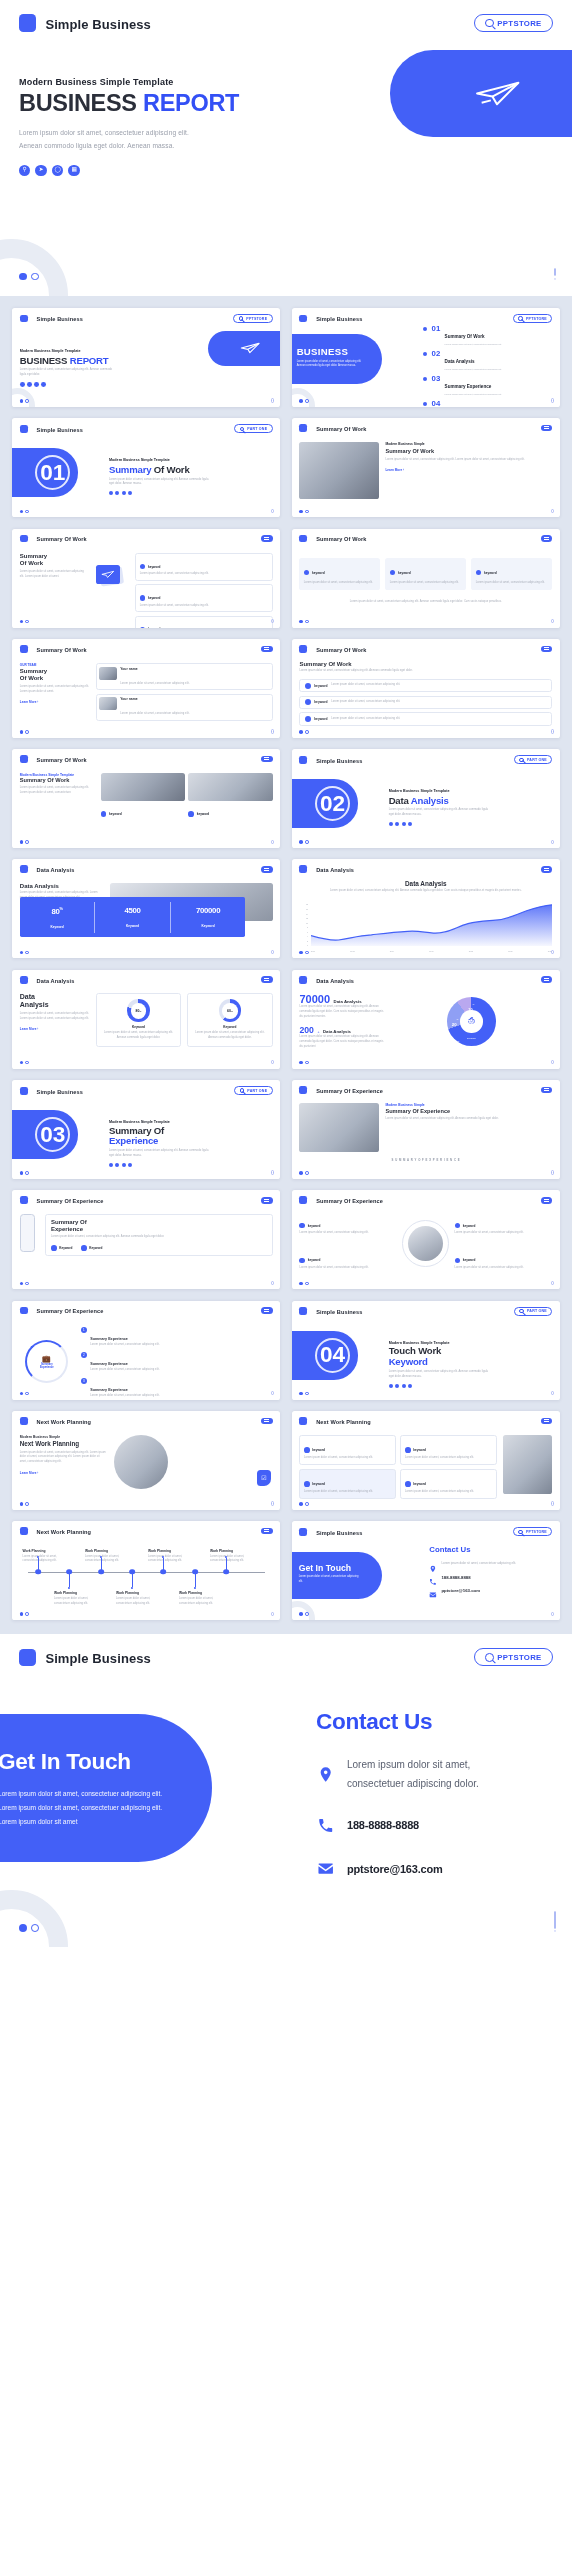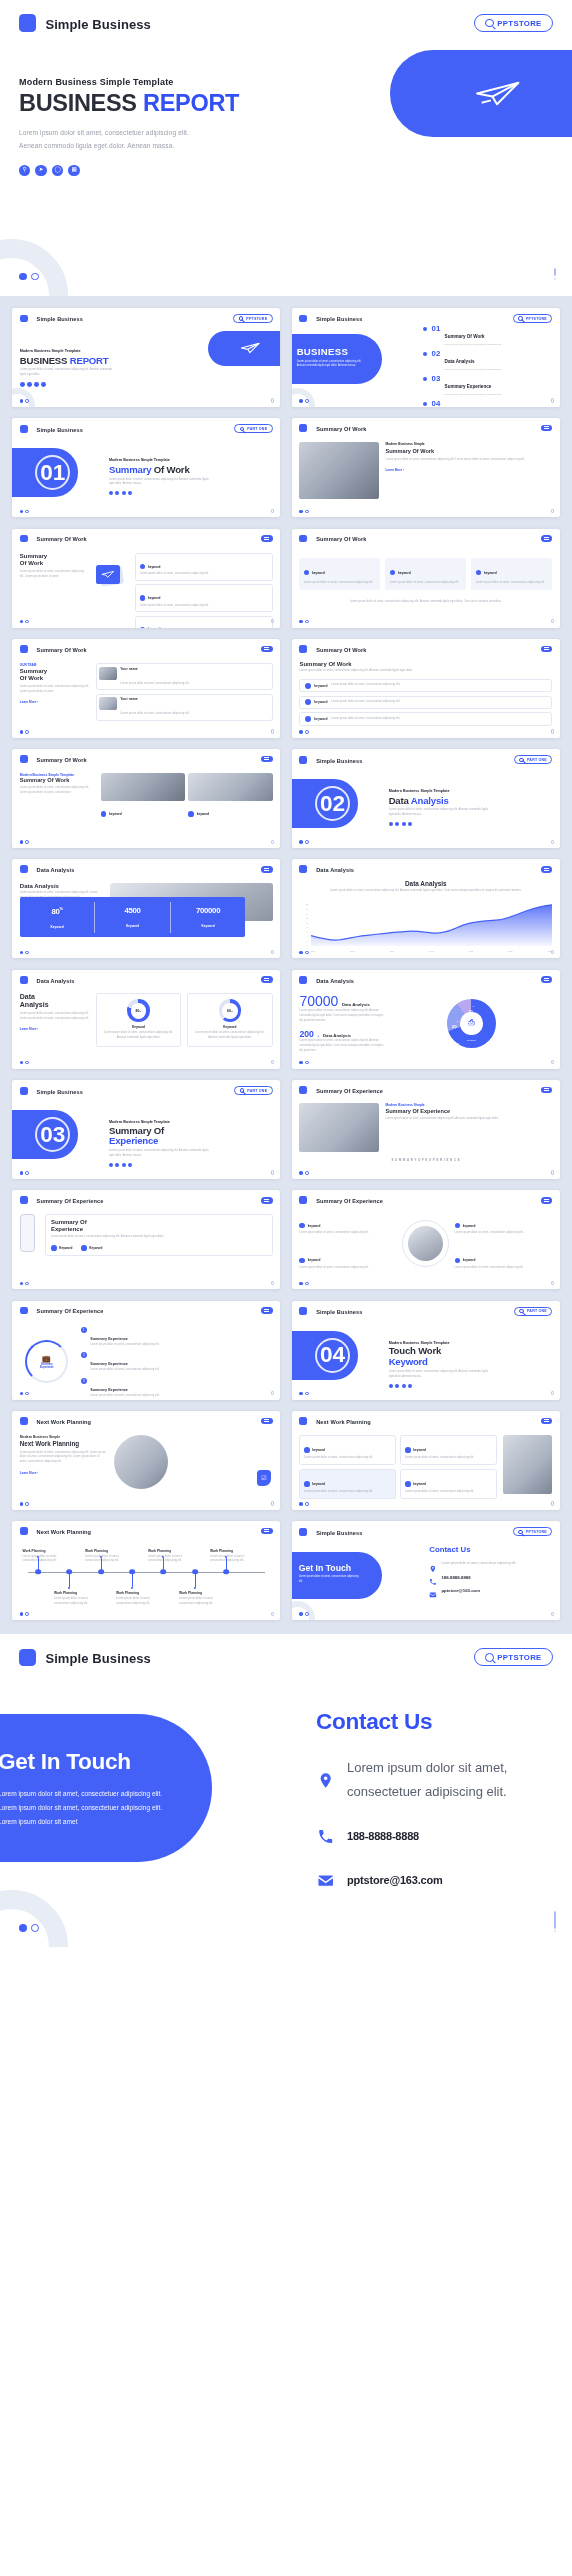--- a/index.html
+++ b/index.html
@@ -167,21 +167,21 @@
     background:#4360f7; border-radius:5.2px 78px 78px 5.2px; color:#fff;
     padding:35px 0 0 38px; z-index:2;
   }
   .git-blob h2{font-size:22.6px;font-weight:800;letter-spacing:-0.3px;}
   .git-blob p{font-size:6.6px;line-height:2.1;margin-top:12px;opacity:.95;}
   .foot-ring{position:absolute;left:-45px;bottom:-56px;width:113px;height:113px;border-radius:50%;border:19px solid #e8ecf4;z-index:1;}
   .foot-right{position:absolute;right:21px;top:75px;width:235px;z-index:3;}
   .foot-right h2{font-size:22.6px;font-weight:800;color:#3350f5;letter-spacing:-0.3px;}
   .foot-right .row{display:flex;align-items:center;gap:12px;margin-top:21px;}
   .foot-right .row .ic{width:19px;height:22.6px;color:#4360f7;flex:none;display:flex;align-items:center;justify-content:center;}
-  .foot-right .row .tx{font-size:13px;line-height:1.85;color:#5a6070;}
+  .foot-right .row .tx{font-size:10px;line-height:1.85;color:#5a6070;}
   .foot-right .row .tx.big{font-size:11px;font-weight:800;color:#20242f;letter-spacing:-0.2px;}
   .foot-foot{position:absolute;left:19px;bottom:15.7px;display:flex;gap:4.3px;align-items:center;z-index:4;}
   .foot-scroll{position:absolute;right:15.7px;bottom:14px;z-index:4;text-align:center;}
   .foot-scroll .bar{width:6px;height:8.7px;border:0.9px solid #aebaf5;border-radius:3.5px;margin:0 auto;}
   .caret{color:#aebaf5;font-size:4.3px;display:block;}
 </style>
 </head>
 <body>
 
 <div class="page">
@@ -739,21 +739,21 @@
         <div class="slide-head t-head">
             <div class="brand">
               <span class="sq"></span>
               <span class="nm">Data Analysis</span>
             </div>
             <span class="chip"></span>
           </div>
         <div class="t-body" style="display:flex;gap:7px;padding-top:9.6px">
           <div style="width:84px">
             <div style="display:flex;align-items:baseline;gap:3.5px">
-                <span style="font-size:14px;font-weight:400;color:#3350f5">70000</span>
+                <span style="font-size:11px;font-weight:700;color:#3350f5">70000</span>
                 <span style="font-size:4.3px;font-weight:800">Data Analysis</span>
               </div>
             <div class="tiny">Lorem ipsum dolor sit amet, consectetuer adipiscing elit. Aenean commodo ligula eget dolor. Cum sociis natoque penatibus et magnis dis parturient montes</div>
             <div style="display:flex;align-items:baseline;gap:3.5px;margin-top:6px">
                 <span style="font-size:8.7px;font-weight:800;color:#3350f5">200</span>
                 <sup style="font-size:3.5px;color:#3350f5">+</sup>
                 <span style="font-size:4.3px;font-weight:800">Data Analysis</span>
               </div>
             <div class="tiny">Lorem ipsum dolor sit amet, consectetuer adipiscing elit. Aenean commodo ligula eget dolor. Cum sociis natoque penatibus et magnis dis parturient</div>
           </div>
@@ -1163,21 +1163,21 @@
     <div class="foot-right">
       <h2>Contact Us</h2>
       <div class="row">
         <span class="ic">
             <svg viewBox="0 0 24 24" fill="#4360f7" width="17.4" height="21">
               <path d="M12 2a7 7 0 00-7 7c0 5 7 13 7 13s7-8 7-13a7 7 0 00-7-7zm0 9.5A2.5 2.5 0 1112 6.5a2.5 2.5 0 010 5z"></path>
             </svg>
           </span>
         <span class="tx">
             <span style="display:block">Lorem ipsum dolor sit amet,</span>
-            <span style="display:block">consectetuer adipiscing elit.</span>
+            <span style="display:block">consectetuer adipiscing dolor.</span>
           </span>
       </div>
       <div class="row">
         <span class="ic">
             <svg viewBox="0 0 24 24" fill="#4360f7" width="17.4" height="19">
               <path d="M6.6 10.8a15.1 15.1 0 006.6 6.6l2.2-2.2c.3-.3.7-.4 1-.2 1.2.4 2.4.6 3.6.6.6 0 1 .4 1 1V20c0 .6-.4 1-1 1C10.3 21 3 13.7 3 4c0-.6.4-1 1-1h3.5c.6 0 1 .4 1 1 0 1.3.2 2.5.6 3.6.1.3 0 .7-.2 1l-2.3 2.2z"></path>
             </svg>
           </span>
         <span class="tx big">188-8888-8888</span>
       </div>

